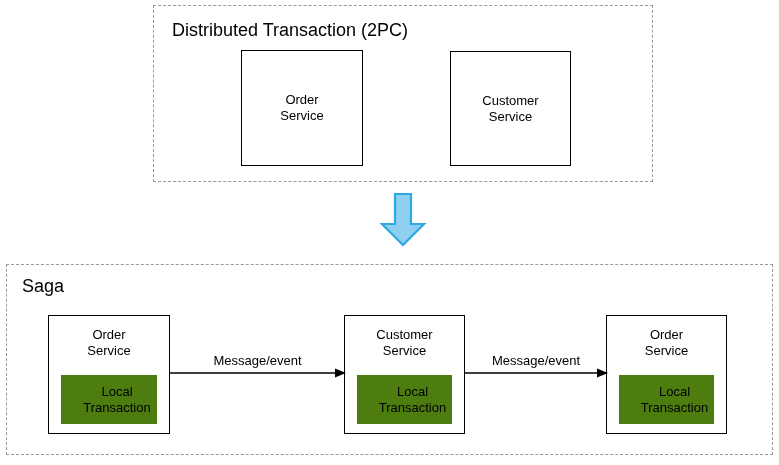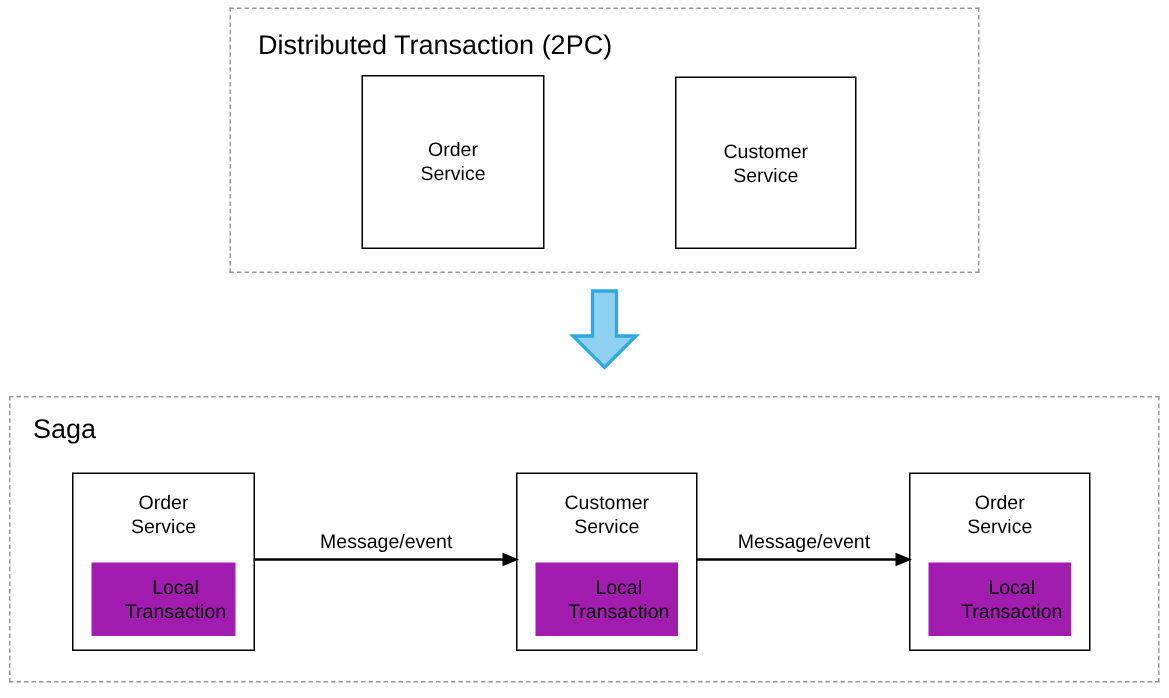--- a/index.html
+++ b/index.html
@@ -118,21 +118,21 @@
     line-height: 16px;
     text-align: center;
     white-space: pre-line;
   }
   .local-tx {
     position: absolute;
     left: 12px;
     right: 12px;
     top: 59px;
     height: 49px;
-    background: #a21caf;
+    background: #4d7c0f;
     display: flex;
     align-items: center;
     justify-content: center;
     font-size: 13px;
     line-height: 16px;
     text-align: center;
     white-space: pre-line;
     padding-left: 16px;
   }
 

